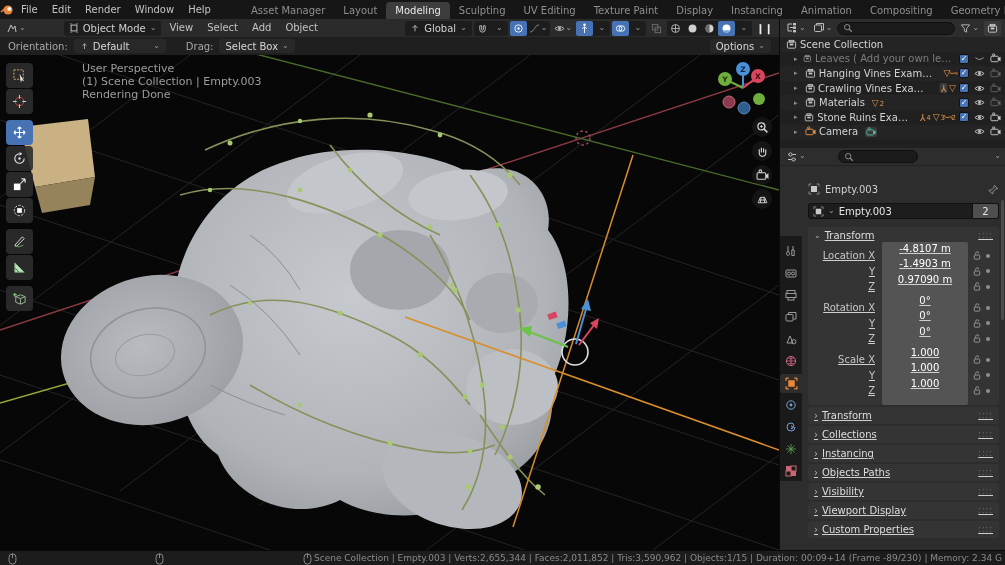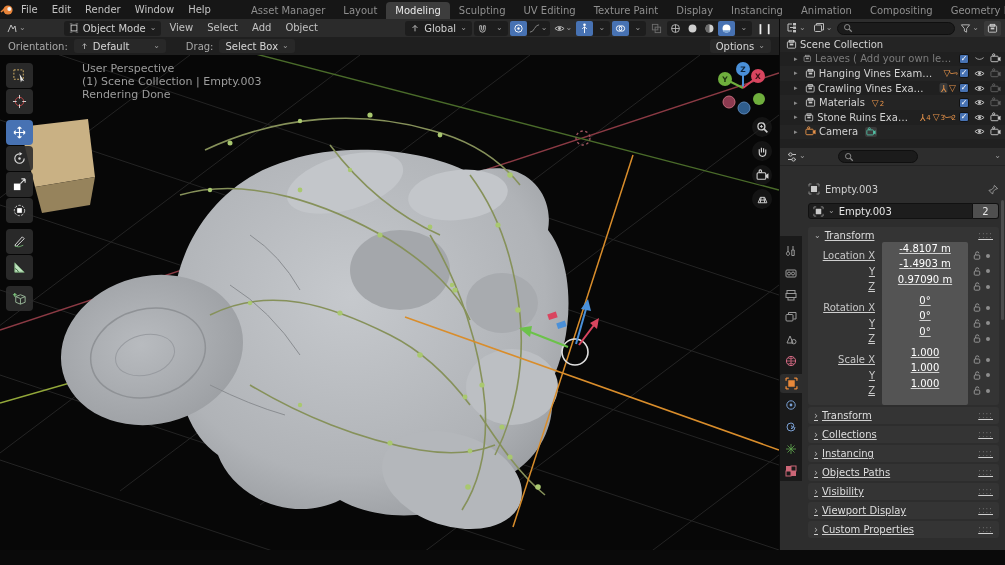--- a/index.html
+++ b/index.html
@@ -980,14 +980,26 @@
               <span>Custom Properties</span>
               <span class="grip">::::</span>
             </div>
           </div>
 
         <div class="scrollbar" style="top:24px; height:120px"></div>
       </div>
     </div>
   </div>
 
+  <div class="abs status">
+    <svg class="mouseic" style="left:8px" width="9" height="12" color="#9a9a9a">
+        <use href="#i-mouse"></use>
+      </svg>
+    <svg class="mouseic" style="left:155px" width="9" height="12" color="#9a9a9a">
+        <use href="#i-mouse"></use>
+      </svg>
+    <svg class="mouseic" style="left:303px" width="9" height="12" color="#9a9a9a">
+        <use href="#i-mouse"></use>
+      </svg>
+    <span class="stats">Scene Collection | Empty.003 | Verts:2,655,344 | Faces:2,011,852 | Tris:3,590,962 | Objects:1/15 | Duration: 00:09+14 (Frame -89/230) | Memory: 2.34 G</span>
+  </div>
 
 </div>
 
 </body></html>

